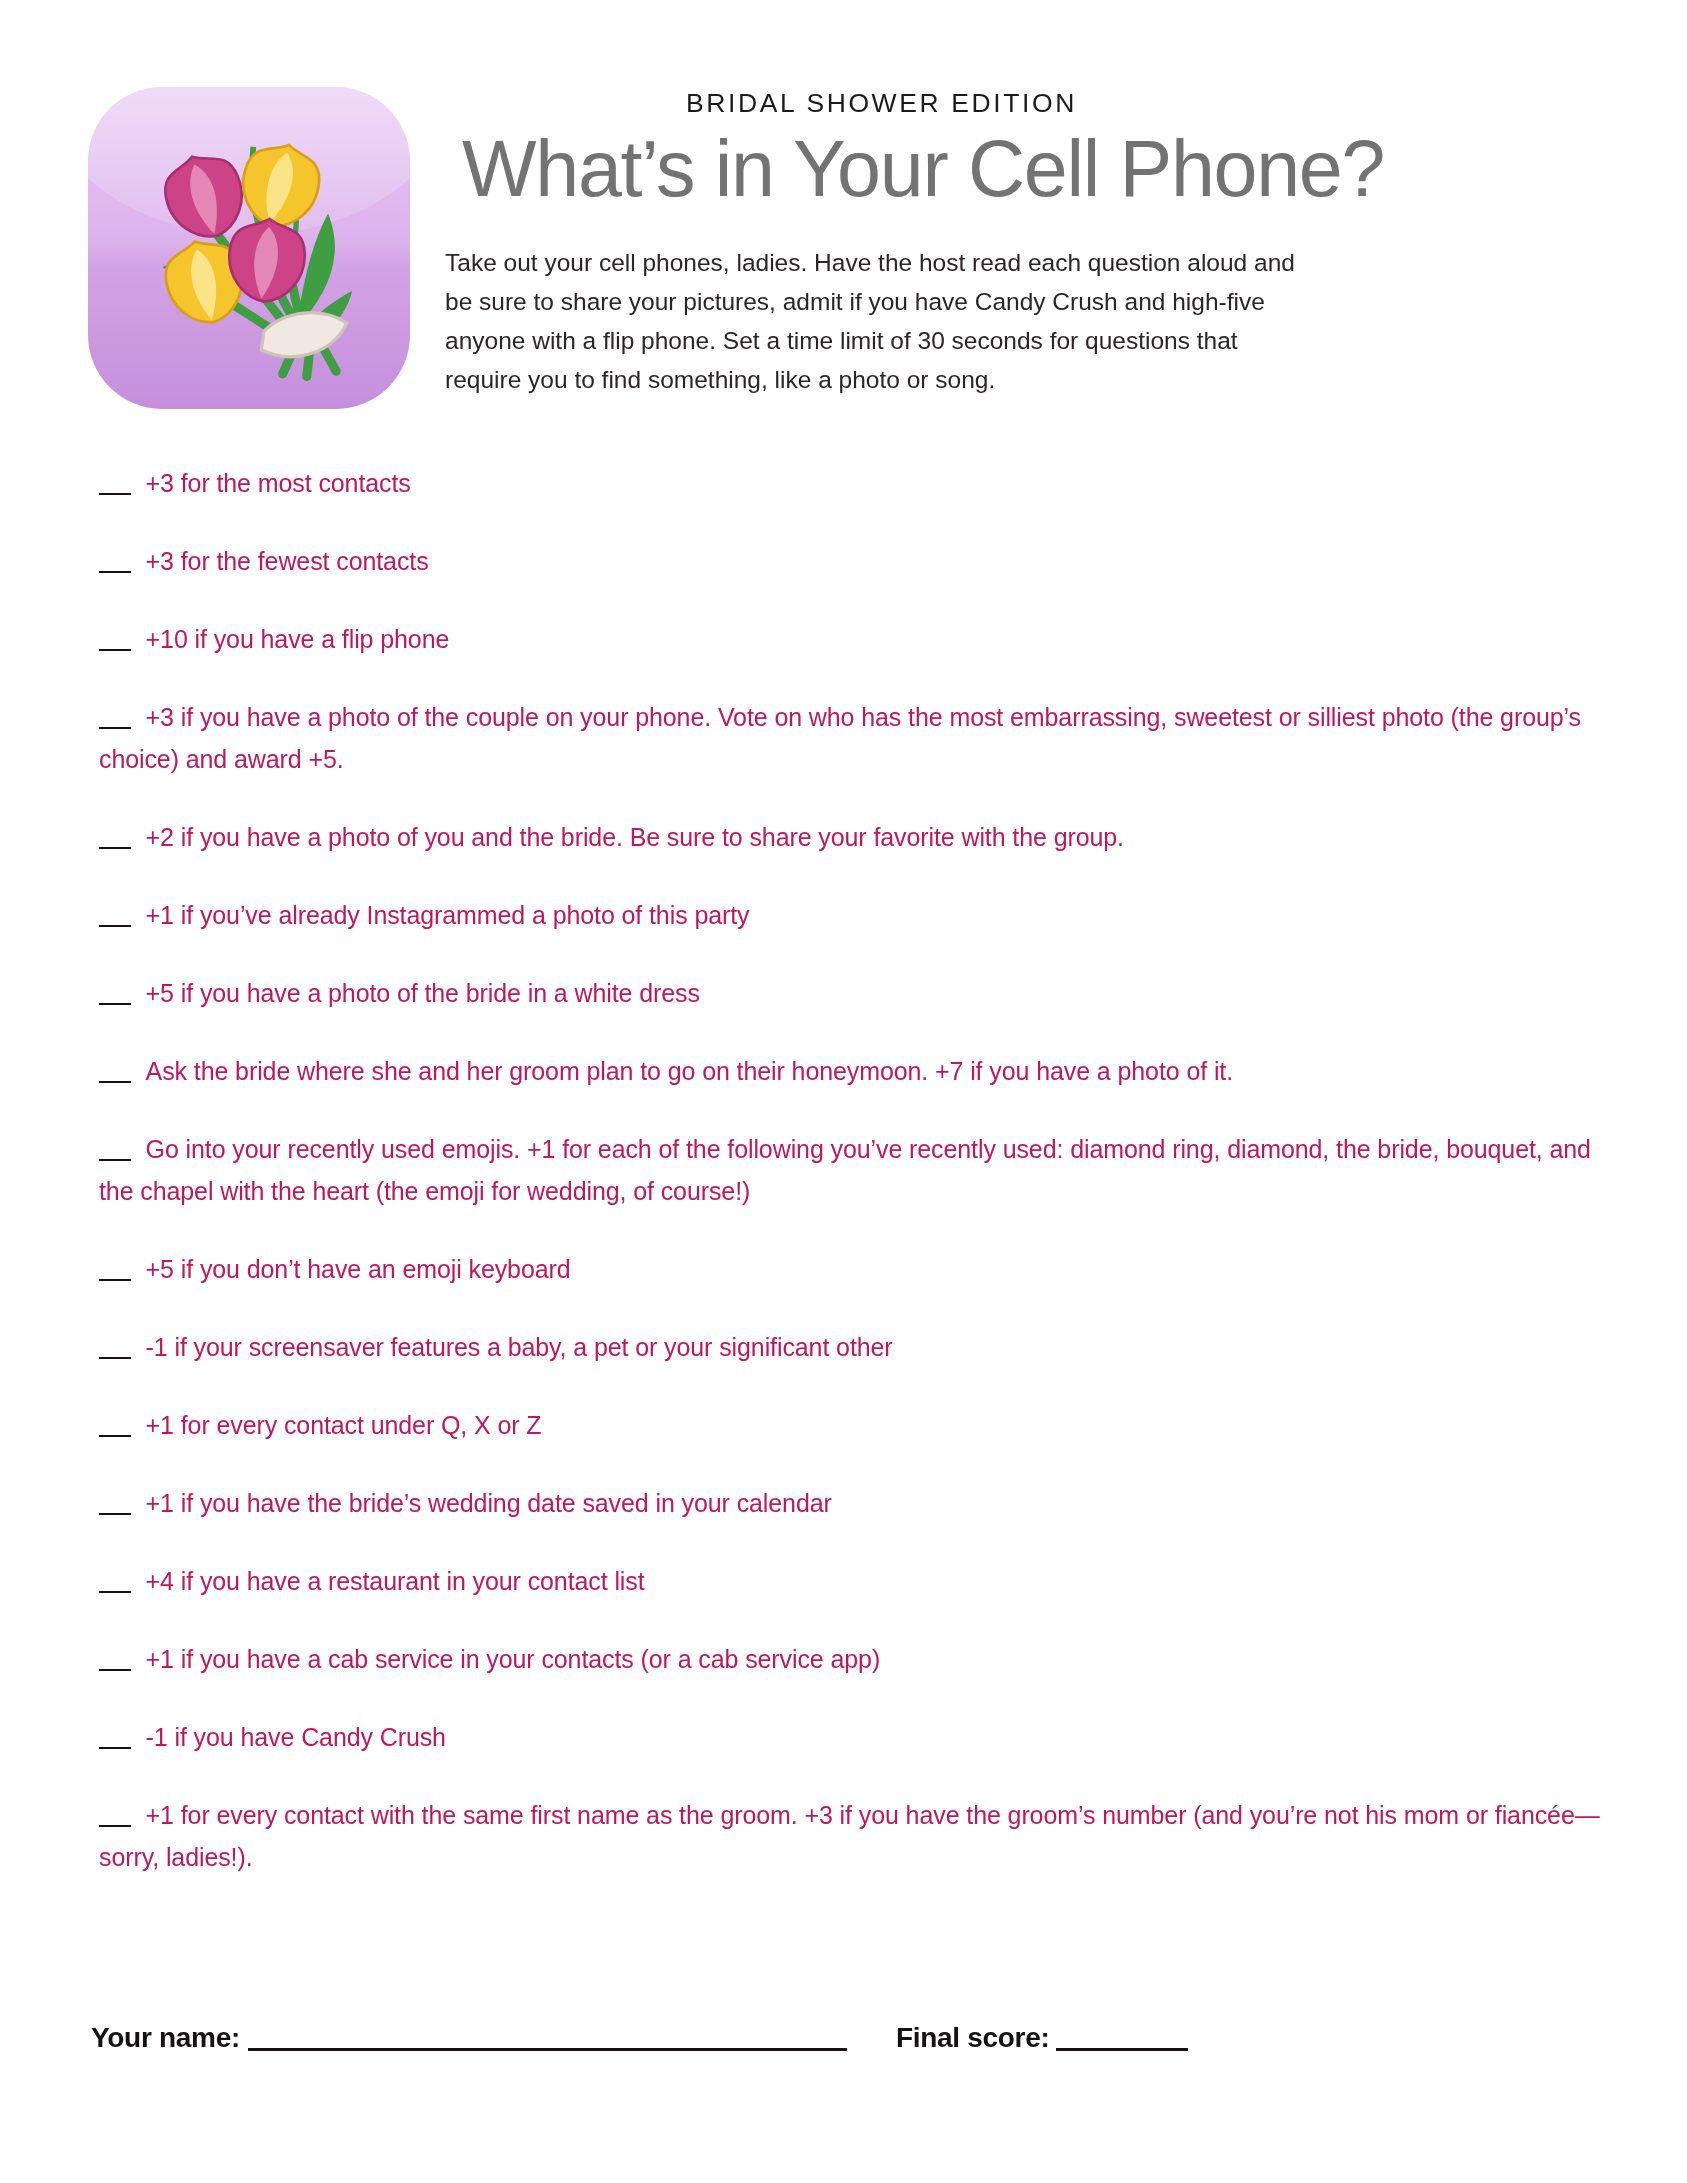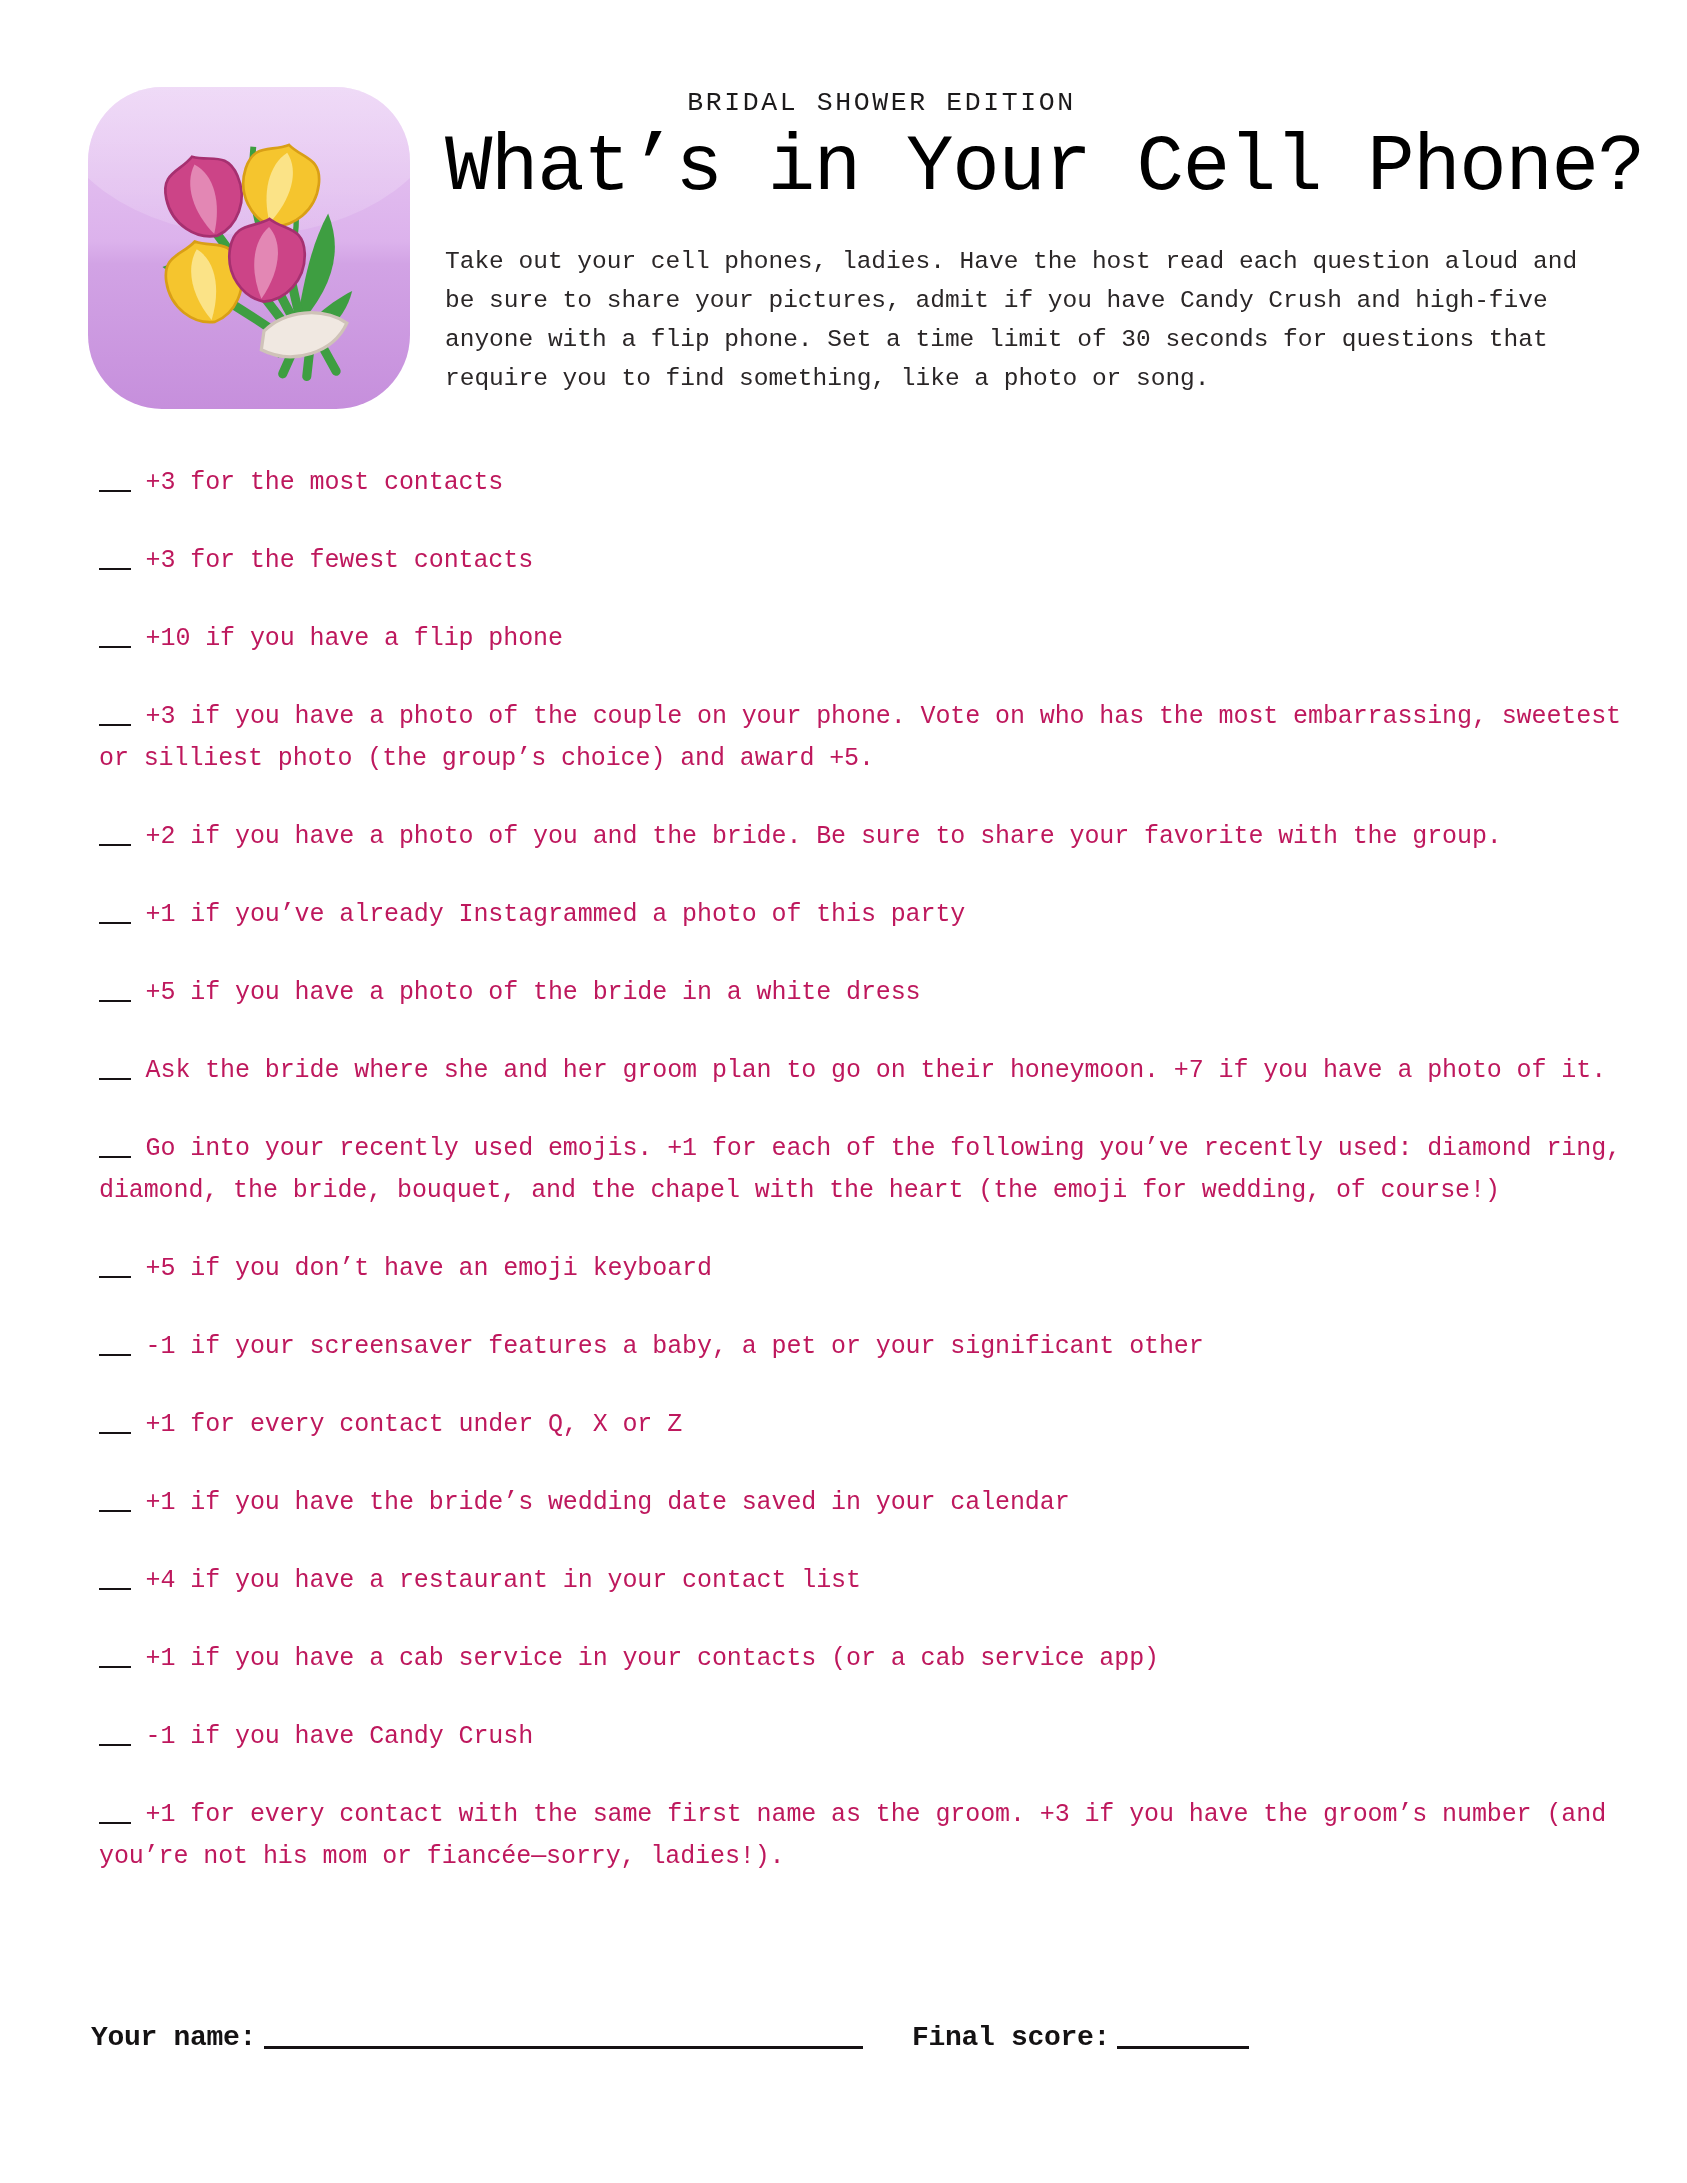--- a/index.html
+++ b/index.html
@@ -1,21 +1,21 @@
 <!DOCTYPE html>
 <html style="--icon_bg_top: #e8c9f3; --icon_bg_bottom: #c68fdc; --tulip_pink: #cc4487; --tulip_pink_light: #e387b4; --tulip_yellow: #f5c52e; --tulip_yellow_light: #fbe387; --stem_green: #3e9e41; --ribbon_cream: #f0e8e1; --text_black: #231f20;font-size:10.6px"><head>
 <meta charset="utf-8">
 <style>
   * { margin:0; padding:0; box-sizing:border-box; }
   html,body { background:#ffffff; }
   body {
     width:1687px; height:2183px; position:relative;
     font-family:"Liberation Sans", sans-serif; color:#231f20;
   }
-  .page { position:absolute; inset:0; background:#fff; overflow:hidden;font-family:Liberation Mono, monospace; }
+  .page { position:absolute; inset:0; background:#fff; overflow:hidden; }
 
   
   .app-icon {
     position:absolute; left:88px; top:87px; width:322px; height:322px;
     border-radius:74px; overflow:hidden;
     background:linear-gradient(180deg, var(--icon_bg_top) 0%, #dcb2ec 48%, #d2a3e5 55%, var(--icon_bg_bottom) 100%);
   }
   .gloss {
     position:absolute; left:-14%; top:-48%; width:128%; height:94%;
     border-radius:50%;
@@ -24,21 +24,21 @@
   .bouquet { position:absolute; left:9%; top:8%; width:83%; height:84%; }
 
   
   .header-text { position:absolute; left:445px; top:88px; width:999px; }
   .edition {
     font-size:26.5px; letter-spacing:2.6px; text-align:center;
     transform:translateX(-63px); white-space:nowrap; color:#1c1a1b;
   }
   .title {
     font-weight:normal; font-size:79px; letter-spacing:-1.3px; line-height:1.15;
-    margin-top:5.3px; white-space:nowrap; color:#000000;
+    margin-top:5.3px; white-space:nowrap; color:#737373;margin-left:17px;
   }
   .intro { margin-top:28px; }
   .intro-line { font-size:24.5px; line-height:39px; white-space:nowrap; color:#2a2627; }
 
   
   .list { position:absolute; left:99px; top:462px; width:1522px; }
   .item {
     font-size:25px; line-height:42px; letter-spacing:-0.1px;
     margin-bottom:36px; color:#be185d;
   }

